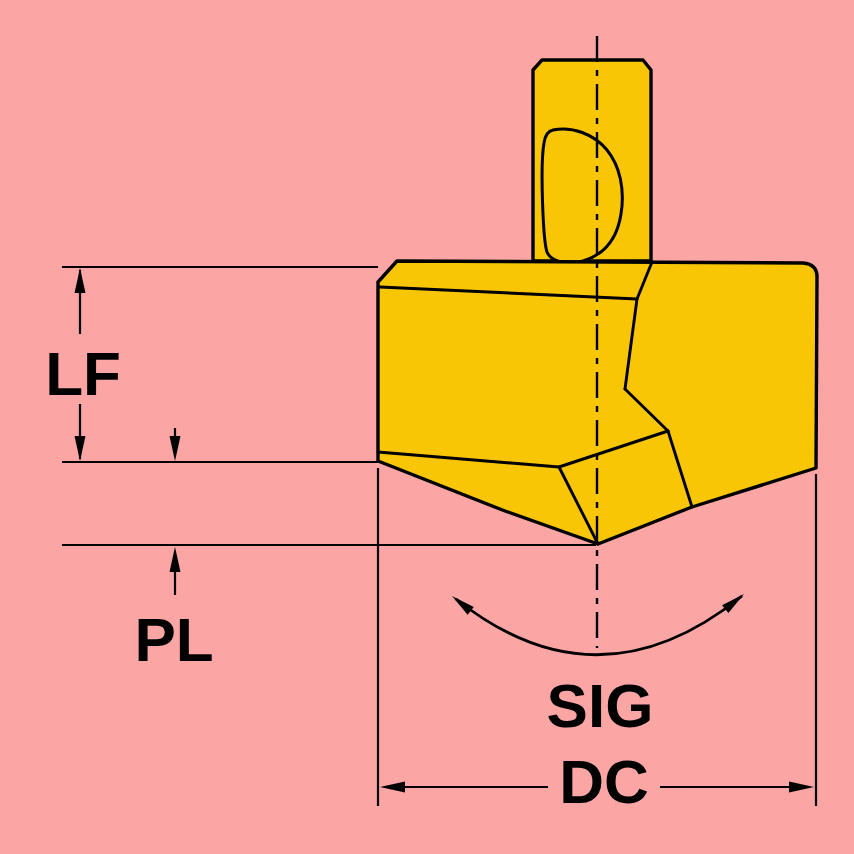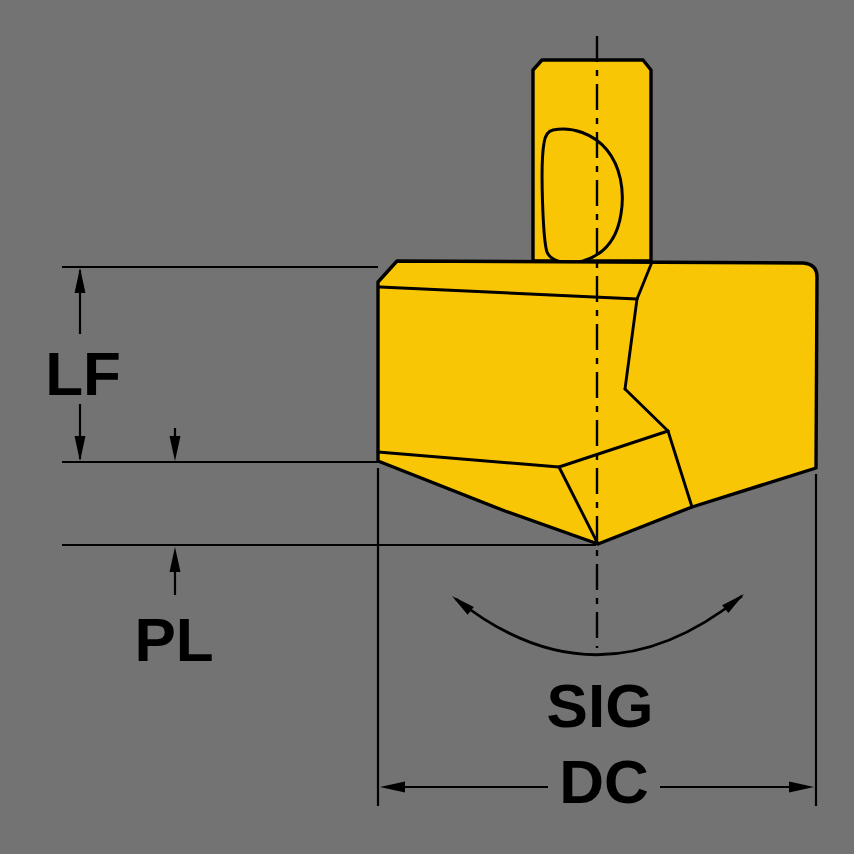--- a/index.html
+++ b/index.html
@@ -4,21 +4,21 @@
 <style>
   html, body {
     margin: 0;
     padding: 0;
     background: #ffffff;
   }
   .canvas {
     position: relative;
     width: 854px;
     height: 854px;
-    background: #737373;
+    background: #fca5a5;
     overflow: hidden;
   }
   svg { display: block; }
 
   .outline      { stroke: #000; stroke-width: 3.4; stroke-linejoin: round; }
   .facet        { fill: none; stroke: #000; stroke-width: 2.9; stroke-linejoin: round; stroke-linecap: round; }
   .dim          { stroke: #000; stroke-width: 2.2; fill: none; }
   .dim-thick    { stroke: #000; stroke-width: 2.8; fill: none; }
   .arrowhead    { fill: #000; stroke: none; }
   .centerline   { stroke: #000; stroke-width: 2.4; fill: none; stroke-dasharray: 26 8 6 8; }

